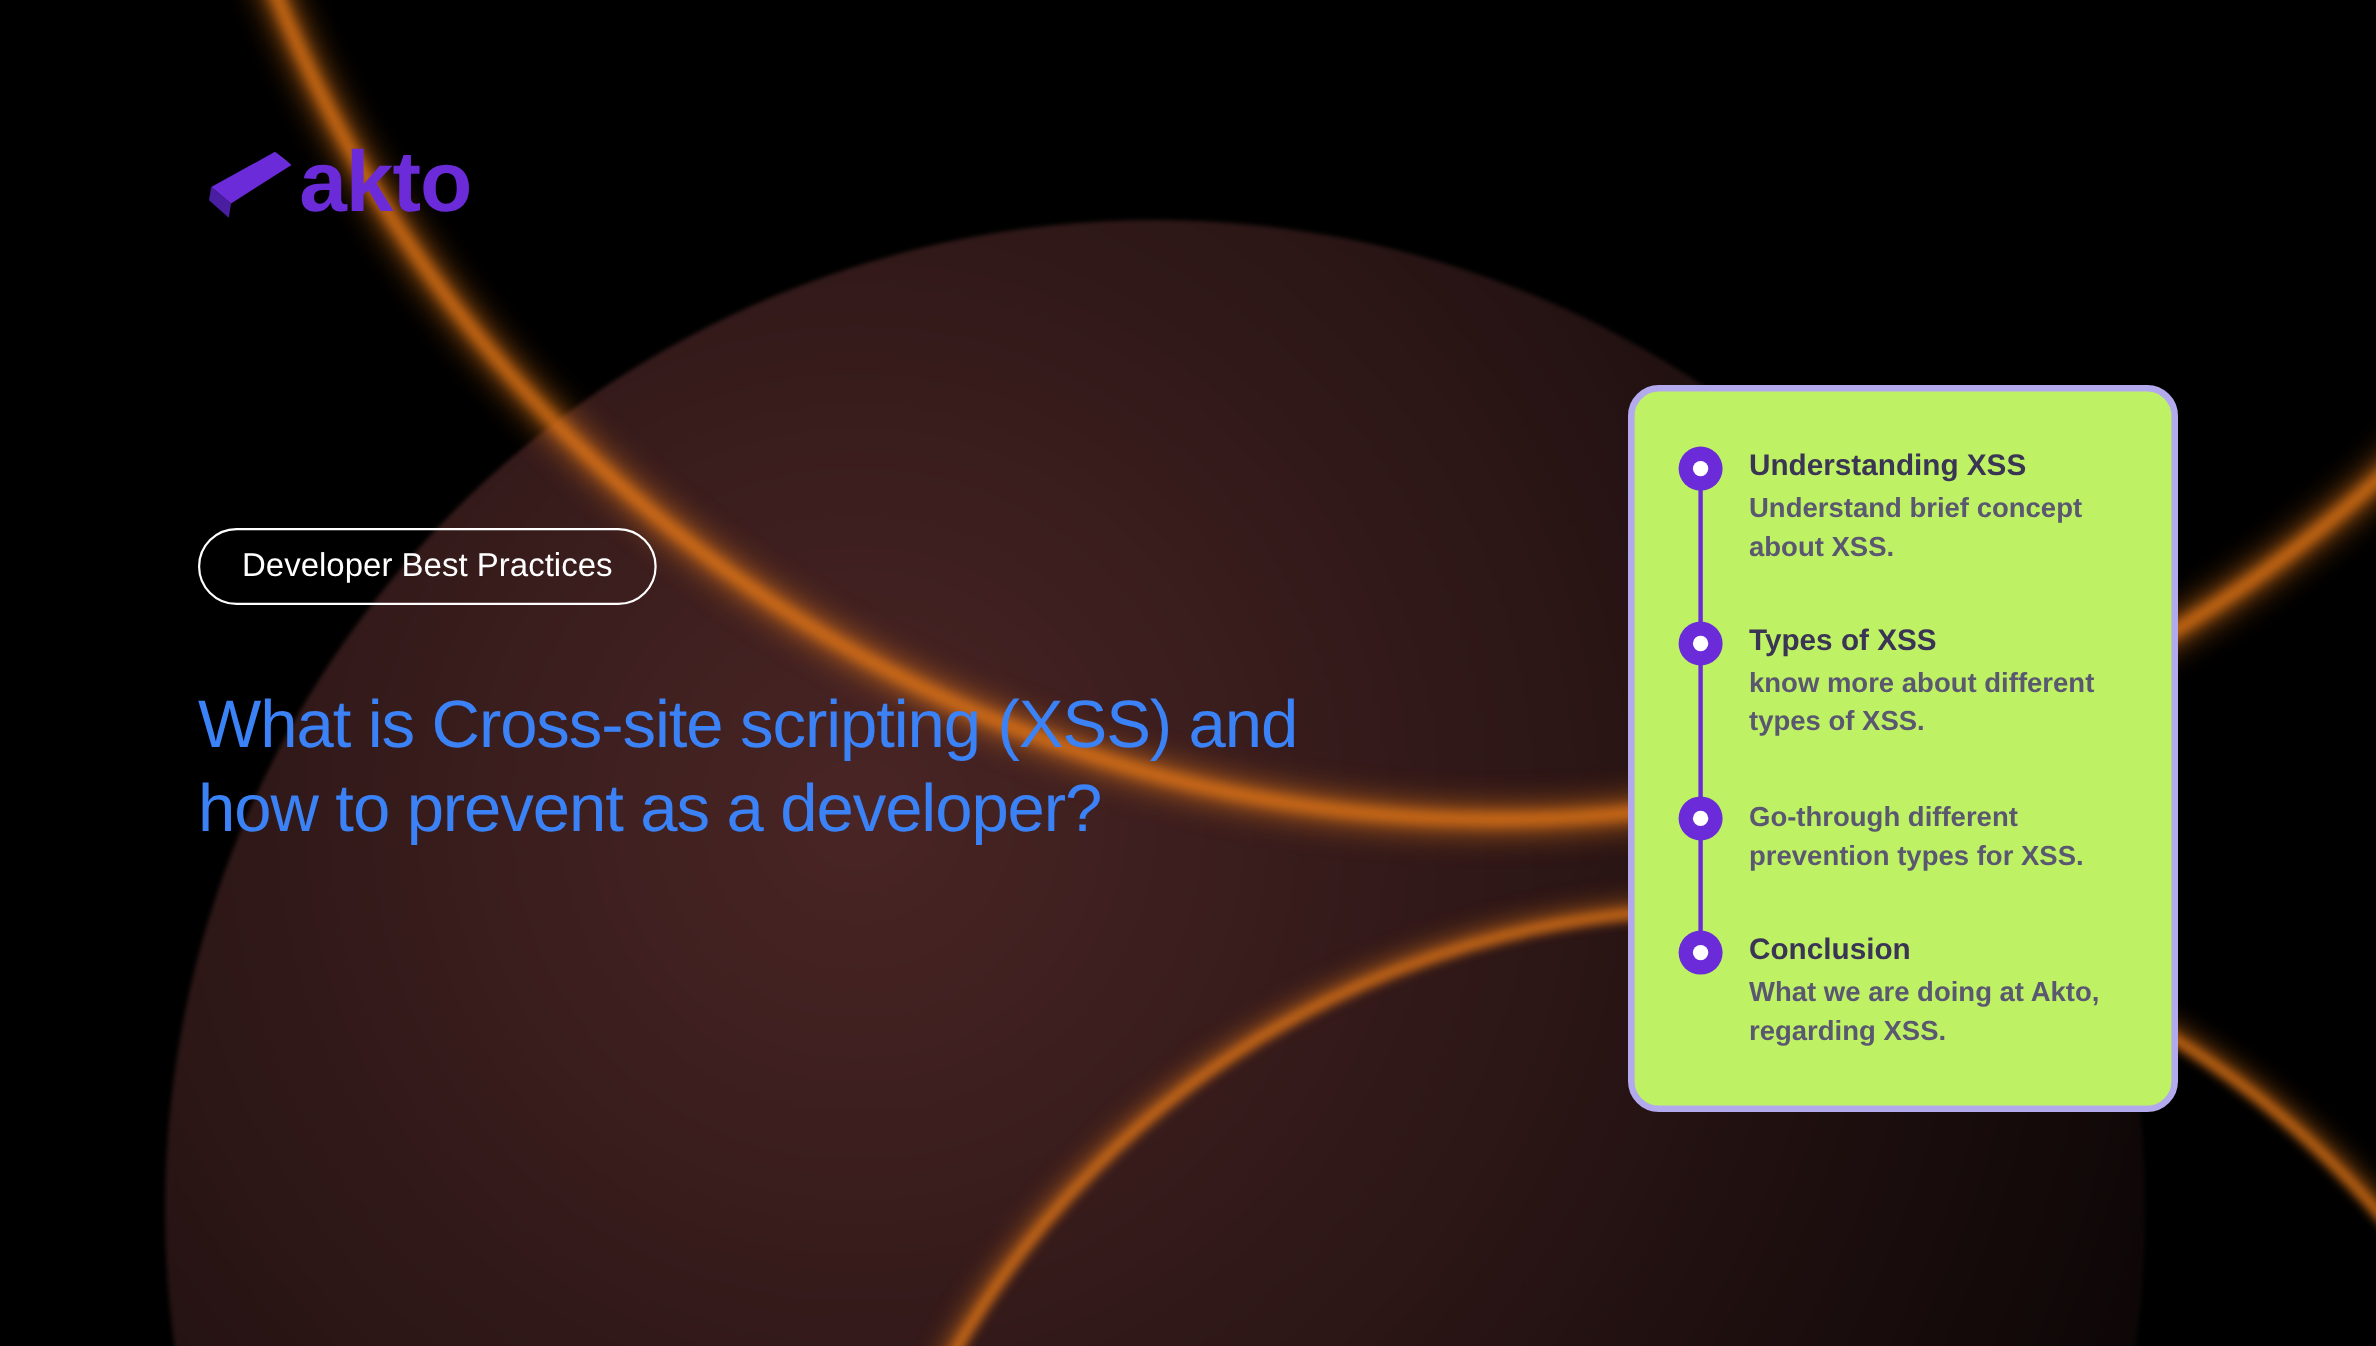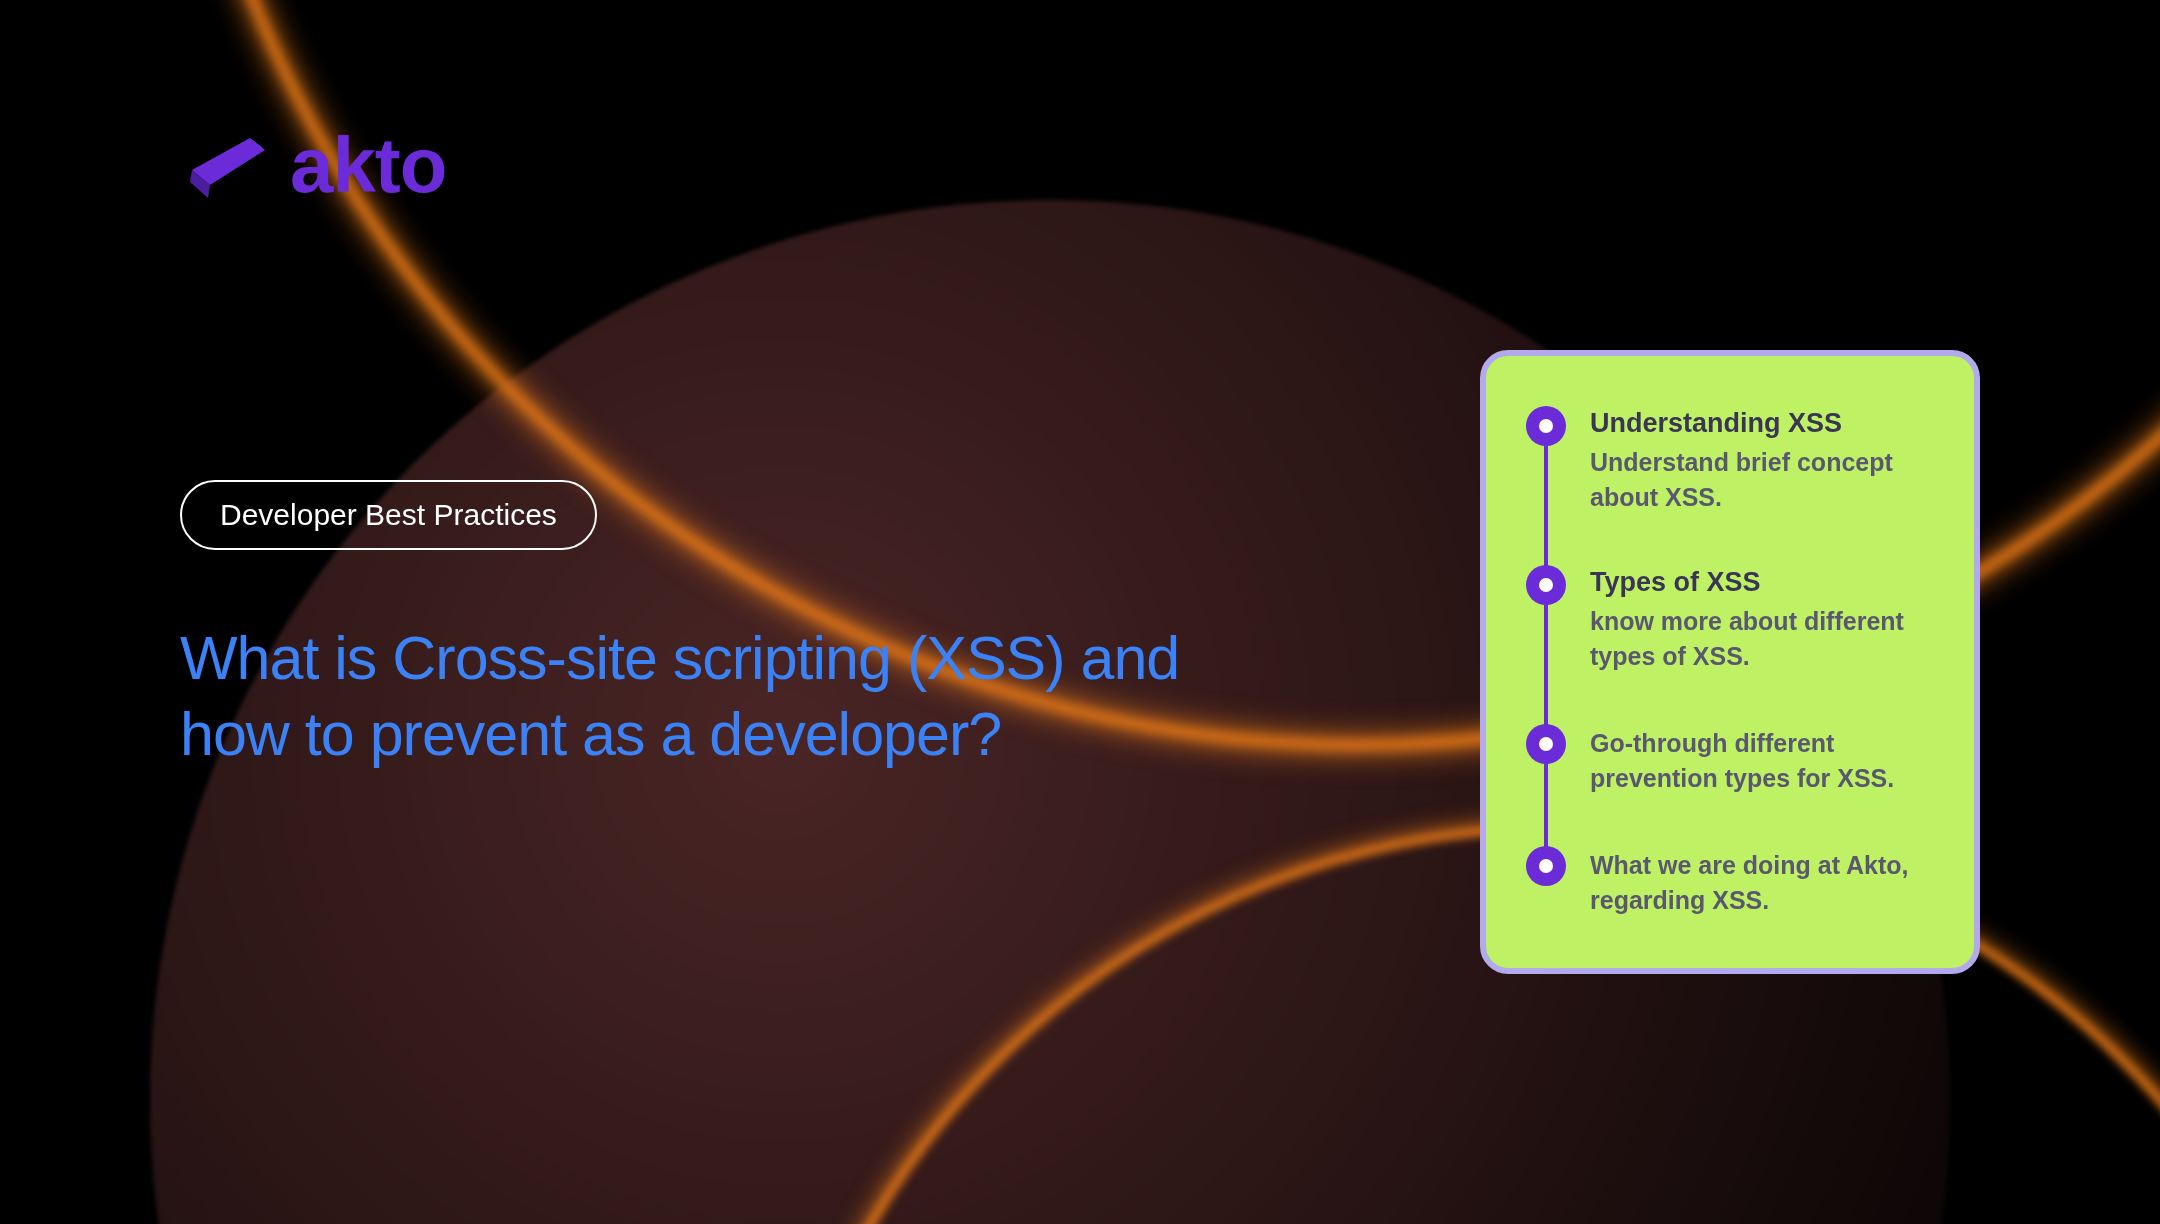--- a/index.html
+++ b/index.html
@@ -58,21 +58,21 @@
       filter: blur(5px);
       box-shadow: 0 0 25px #e67817;
     }
     
     .logo-container {
       position: absolute;
       top: 120px;
       left: 180px;
       display: flex;
       align-items: center;
-      gap: 20px;
+      gap: 2px;
     }
     
     .logo-icon {
       width: 90px;
       height: 72px;
     }
     
     .logo-text {
       color: #6c2bd9;
       font-size: 78px;
@@ -218,16 +218,17 @@
   </div>
   <div class="toc-item">
     <div class="toc-bullet"></div>
     <div class="toc-text">
       <div class="toc-desc">Go-through different prevention types for XSS.</div>
     </div>
   </div>
   <div class="toc-item">
     <div class="toc-bullet"></div>
     <div class="toc-text">
+      <div class="toc-title">Conclusion</div>
       <div class="toc-desc">What we are doing at Akto, regarding XSS.</div>
     </div>
   </div>
 </div>
 
 </body></html>

